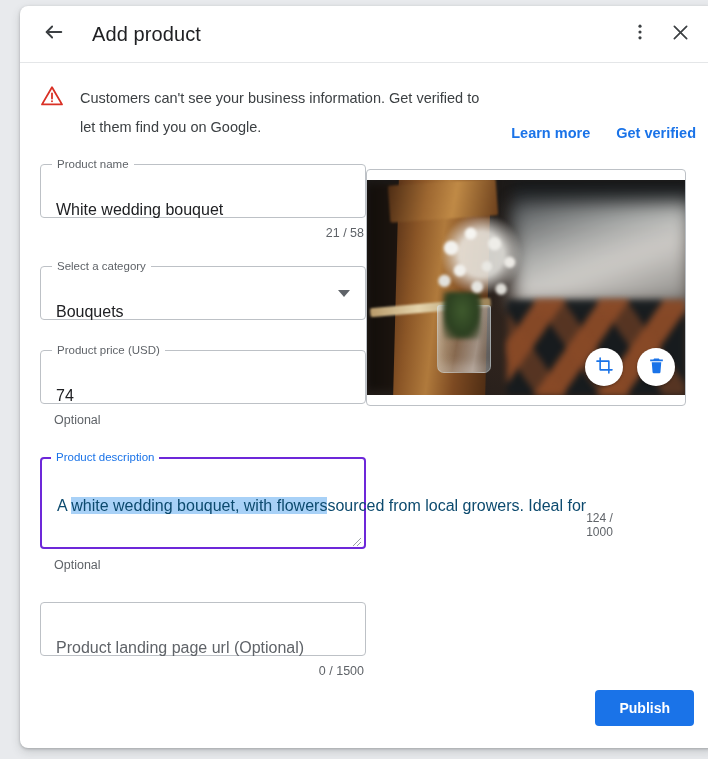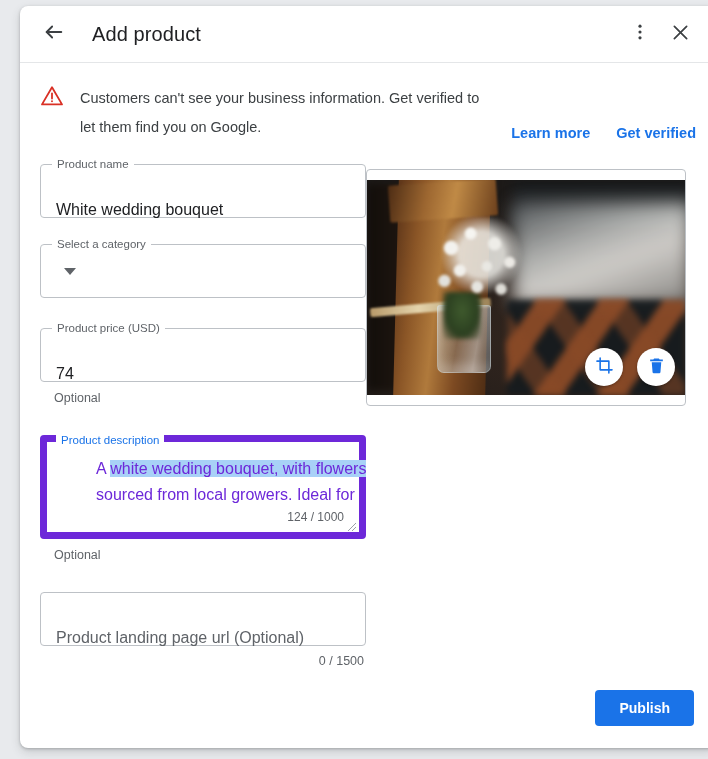--- a/index.html
+++ b/index.html
@@ -105,24 +105,24 @@
     border-radius: 4px;
     height: 54px;
     display: flex;
     align-items: center;
     padding: 0 15px;
     background: #fff;
   }
   .field.multiline {
     height: auto;
     min-height: 92px;
-    align-items: flex-start;
+    align-items: center;
     padding: 14px 15px 8px 15px;
-    border: 7px solid #6d28d9;
-    flex-direction: column;
+    border: 2px solid #6d28d9;
+    flex-direction: row;
   }
   .field-legend {
     position: absolute;
     top: -7px;
     left: 11px;
     background: #fff;
     padding: 0 5px;
     font-size: 11.5px;
     color: #5f6368;
     line-height: 13px;
@@ -135,24 +135,23 @@
   }
   .field-value {
     font-size: 16px;
     color: #202124;
     flex: 1 1 auto;
     margin-top: 38px;
   }
   .field-value.placeholder { color: #5f6368; }
   .ta-line {
     font-size: 16px;
-    color: #6d28d9;
+    color: #0c4a6e;
     line-height: 26px;
     white-space: nowrap;
-    margin-left: 34px;
   }
   .sel { background: #a8d1f7; }
   .counter {
     text-align: right;
     font-size: 12.5px;
     color: #5f6368;
     padding: 8px 2px 0 0;
   }
   .helper {
     font-size: 12.5px;
@@ -344,27 +343,29 @@
 
   <div class="body">
 
     <div class="col-left">
 
       <div class="field-wrap">
         <div class="field">
           <span class="field-legend">Product name</span>
           <span class="field-value">White wedding bouquet</span>
         </div>
+        <div class="counter">21 / 58</div>
       </div>
 
       <div class="gap-a"></div>
 
       <div class="field-wrap">
         <div class="field">
           <span class="field-legend">Select a category</span>
+          <span class="field-value">Bouquets</span>
           <span class="sel-arrow"></span>
         </div>
       </div>
 
       <div class="gap-b"></div>
 
       <div class="field-wrap">
         <div class="field">
           <span class="field-legend">Product price (USD)</span>
           <span class="field-value">74</span>

